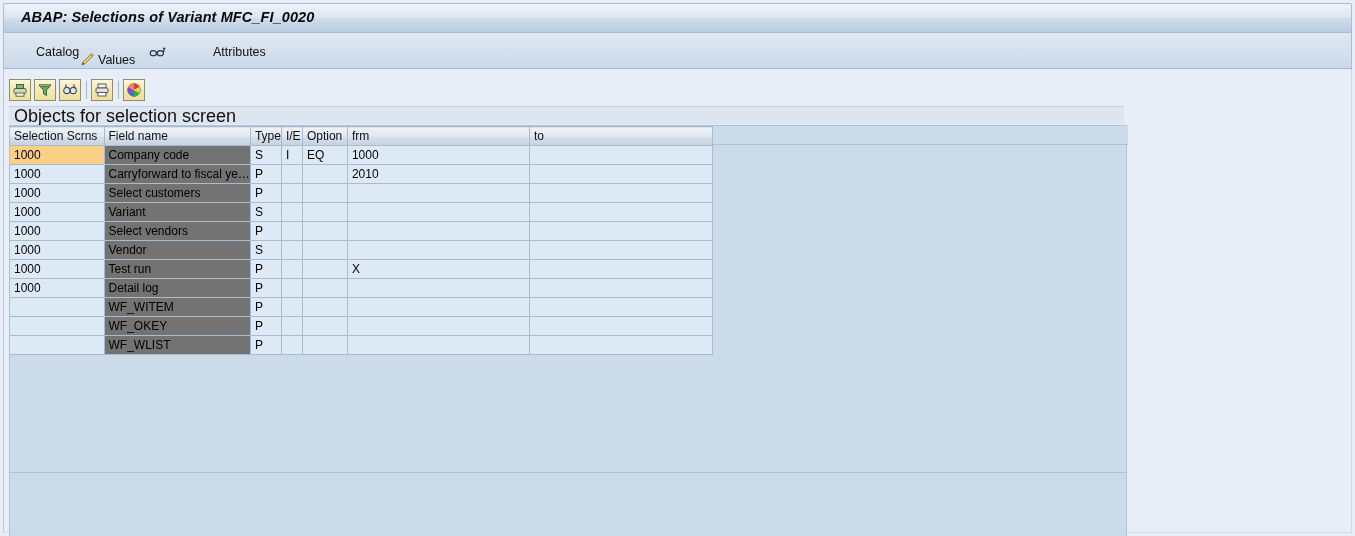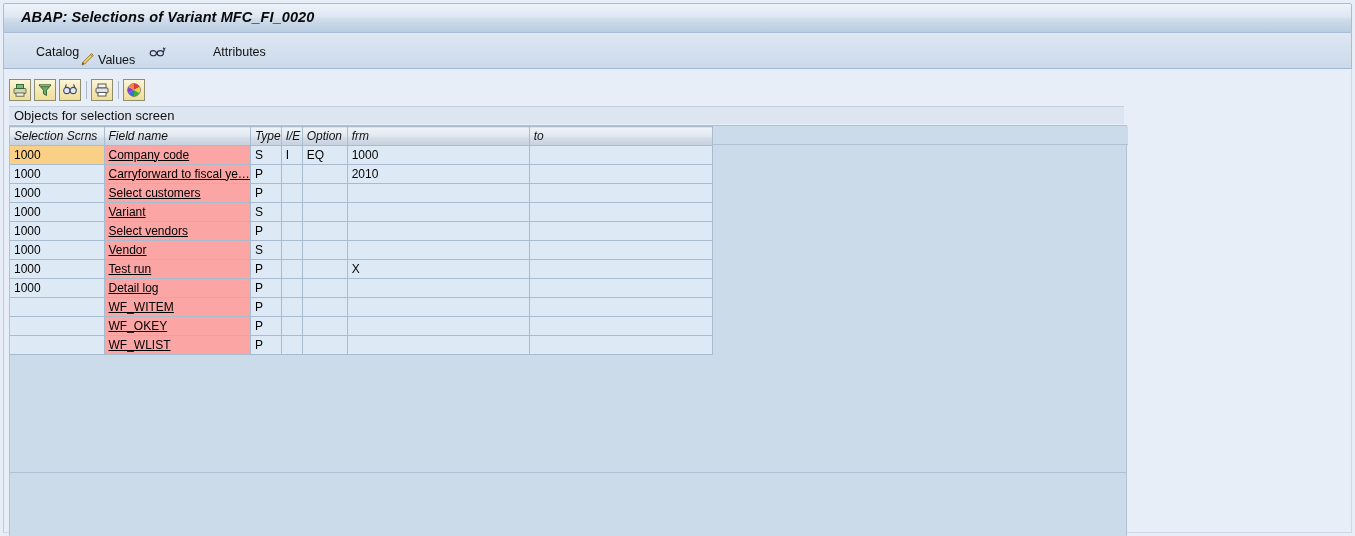--- a/index.html
+++ b/index.html
@@ -141,21 +141,21 @@
   }
 
   
   #objects-bar {
     position: absolute;
     left: 5px; top: 37px;
     width: 1115px;
     height: 18px;
     background: #dde6f0;
     border-top: 1px solid #c3d0de;
-    font-size: 13px;
+    font-size: 18px;
     color: #111;
     line-height: 18px;
     padding-left: 5px;
     box-sizing: border-box;
     white-space: nowrap;
   }
 
   
   #grid-panel {
     position: absolute;
@@ -187,25 +187,24 @@
     overflow: hidden;
     white-space: nowrap;
     box-sizing: border-box;
     font-size: 12px;
     line-height: 17px;
   }
   table.grid thead th {
     background: linear-gradient(to bottom, #eef3f8 0%, #e2e9f1 45%, #d4dde7 60%, #c5d1de 100%);
     border-top: 1px solid #a9bccf;
     color: #111;
-    font-style: italic;
   }
   td.c-scrn   { background:#ddeaf5; }
   td.c-scrn.sel { background:#f9d086; }
-  td.c-field  { background:#fca5a5;text-decoration:underline; }
+  td.c-field  { background:#737373; }
   td.c-plain  { background:#ddeaf5; }
 
   
   .w-scrn  { width: 94px; }
   .w-field { width: 145px; }
   .w-type  { width: 29px; }
   .w-ie    { width: 21px; }
   .w-opt   { width: 45px; }
   .w-frm   { width: 182px; }
   .w-to    { width: 183px; }

